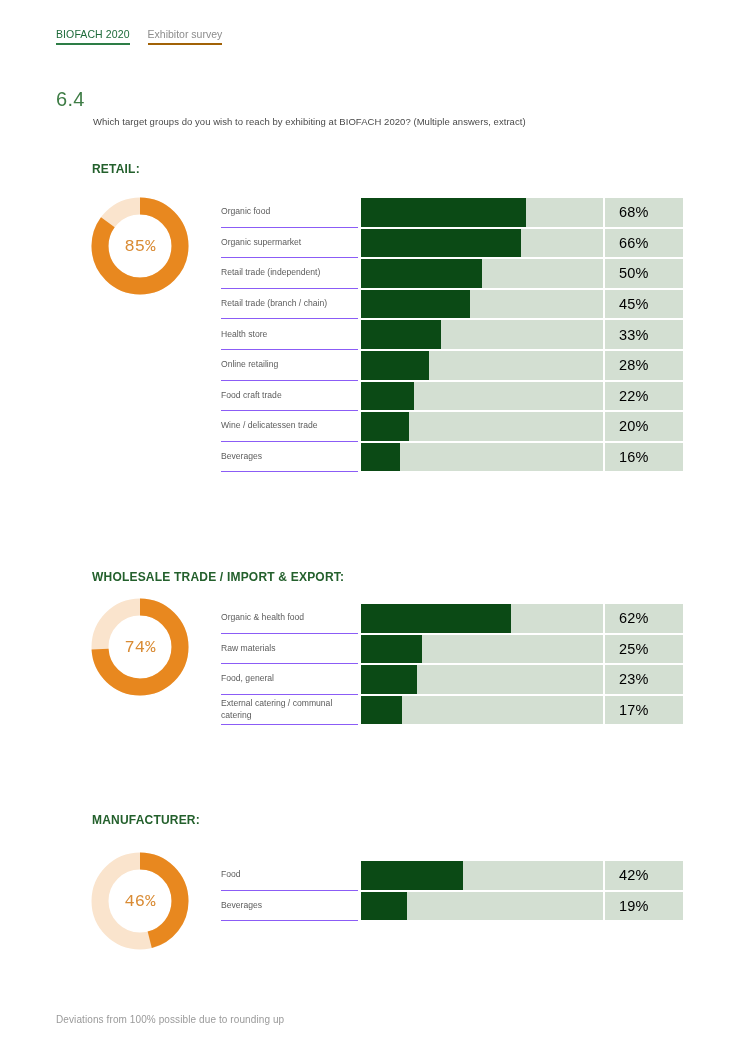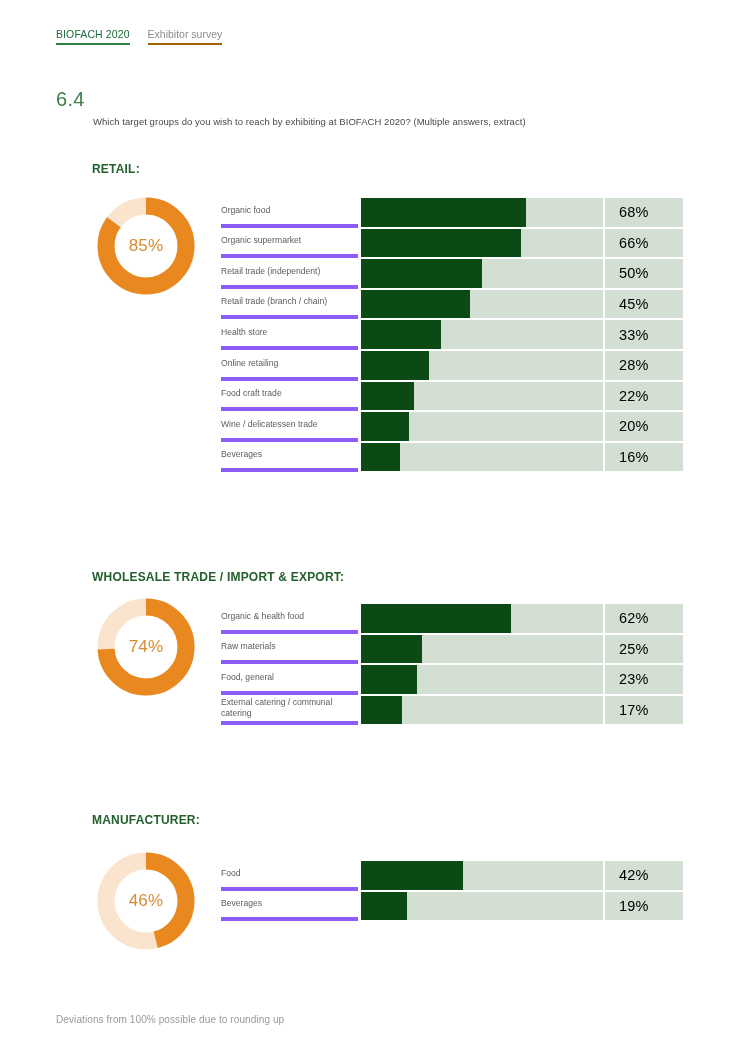--- a/index.html
+++ b/index.html
@@ -78,23 +78,24 @@
     left: 92px;
     top: 0;
     font-size: 12px;
     font-weight: bold;
     color: #23602c;
     letter-spacing: .2px;
   }
 
   .donut-wrap {
     position: absolute;
-    left: 96px;
+    left: 90px;
     width: 100px;
     height: 100px;
+    font-family: Liberation Mono, monospace;
   }
   .donut-wrap svg { display: block; }
   .donut-label {
     position: absolute;
     left: 0; top: 0;
     width: 100px; height: 100px;
     display: flex;
     align-items: center;
     justify-content: center;
     font-size: 17px;
@@ -115,21 +116,21 @@
   }
   .row-label {
     width: 137px;
     box-sizing: border-box;
     display: flex;
     align-items: center;
     padding-right: 8px;
     font-size: 8.6px;
     color: #5c5c5c;
     line-height: 1.3;
-    border-bottom: 4px solid #8b5cf6;
+    border-bottom: 1px solid #8b5cf6;
   }
   .gap { width: 3px; }
   .bar-cell {
     flex: 1;
     position: relative;
     background: #d3dfd2;
     margin: 1px 0;
   }
   .bar-fill {
     position: absolute;

